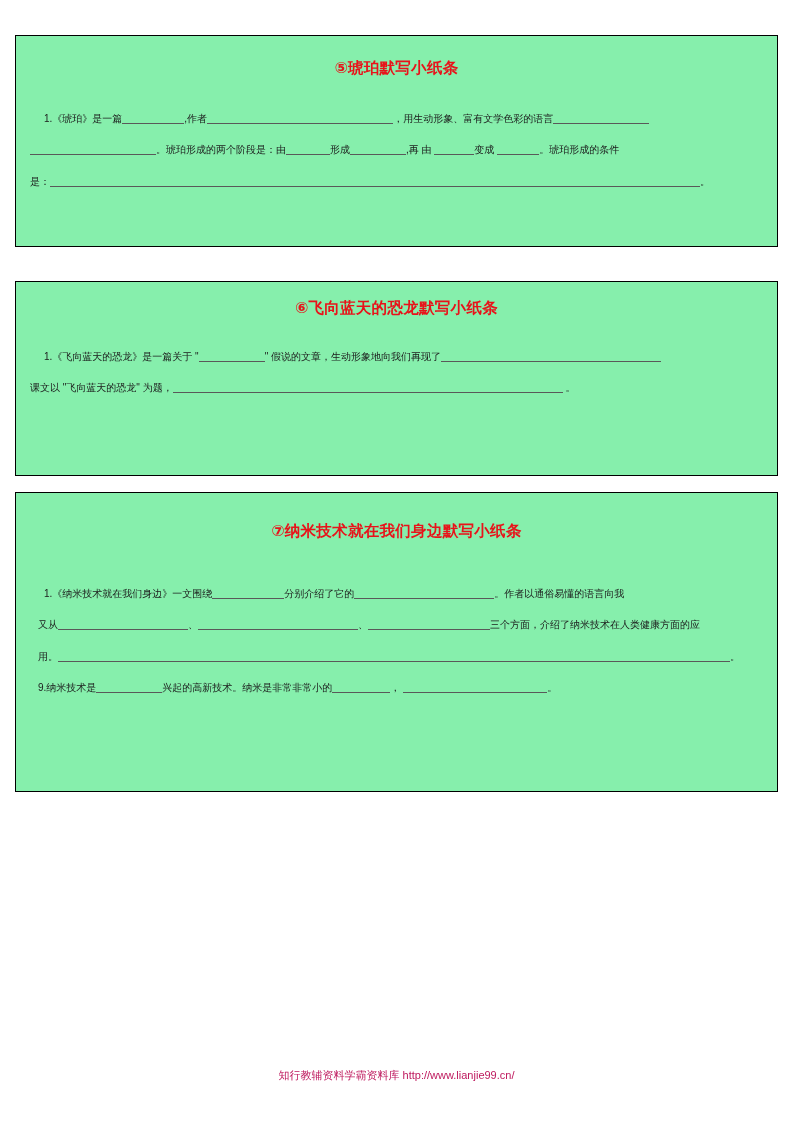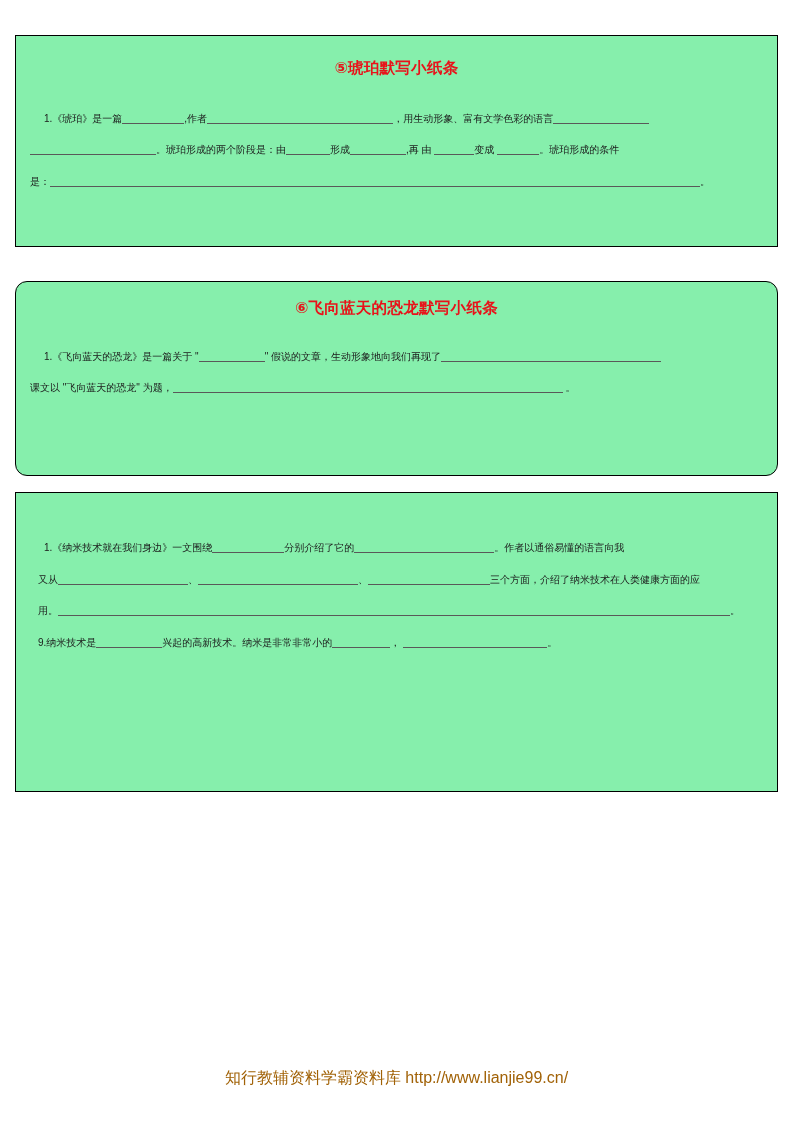--- a/index.html
+++ b/index.html
@@ -26,21 +26,21 @@
   
   .section {
     position: absolute;
     left: 15px;
     width: 763px;
     box-sizing: border-box;
     border: 1.5px solid #000000;
     background: #86efac;
   }
   #section-1 { top: 35px;  height: 212px; }
-  #section-2 { top: 281px; height: 195px; border-radius: 12px; }
+  #section-2 { top: 281px; height: 195px; }
   #section-3 { top: 492px; height: 300px; }
 
   .section-title {
     text-align: center;
     color: #e8131a;
     font-weight: bold;
     font-size: 15.5px;
     letter-spacing: 0.3px;
     line-height: 1;
     white-space: nowrap;
@@ -81,22 +81,22 @@
   }
   .txt { white-space: pre; }
 
   
   .footer {
     position: absolute;
     left: 0;
     top: 1068px;
     width: 793px;
     text-align: center;
-    font-size: 16px;
-    color: #a16207;
+    font-size: 11px;
+    color: #be185d;
     white-space: nowrap;
   }
 </style>
 </head>
 <body>
 
 <div class="page">
 
   <div class="section" id="section-1">
     <div class="section-title">⑤琥珀默写小纸条</div>
@@ -109,20 +109,21 @@
 
   <div class="section" id="section-2">
     <div class="section-title">⑥飞向蓝天的恐龙默写小纸条</div>
     <div class="body-block">
       <div class="q-line indent"><span class="txt">1.《飞向蓝天的恐龙》是一篇关于 "</span><span class="blank" style="width: 66px;"></span><span class="txt">" 假说的文章，生动形象地向我们再现了</span><span class="blank" style="width: 220px;"></span></div>
       <div class="q-line"><span class="txt">课文以 "飞向蓝天的恐龙" 为题，</span><span class="blank" style="width: 390px;"></span><span class="txt"> 。</span></div>
     </div>
   </div>
 
   <div class="section" id="section-3">
+    <div class="section-title">⑦纳米技术就在我们身边默写小纸条</div>
     <div class="body-block">
       <div class="q-line indent"><span class="txt">1.《纳米技术就在我们身边》一文围绕</span><span class="blank" style="width: 72px;"></span><span class="txt">分别介绍了它的</span><span class="blank" style="width: 140px;"></span><span class="txt">。作者以通俗易懂的语言向我</span></div>
       <div class="q-line indent-sm"><span class="txt">又从</span><span class="blank" style="width: 130px;"></span><span class="txt">、</span><span class="blank" style="width: 160px;"></span><span class="txt">、</span><span class="blank" style="width: 122px;"></span><span class="txt">三个方面，介绍了纳米技术在人类健康方面的应</span></div>
       <div class="q-line indent-sm"><span class="txt">用。</span><span class="blank blank-thick" style="width: 672px;"></span><span class="txt">。</span></div>
       <div class="q-line indent-sm"><span class="txt">9.纳米技术是</span><span class="blank" style="width: 66px;"></span><span class="txt">兴起的高新技术。纳米是非常非常小的</span><span class="blank" style="width: 58px;"></span><span class="txt">， </span><span class="blank" style="width: 144px;"></span><span class="txt">。</span></div>
     </div>
   </div>
 
   <div class="footer">知行教辅资料学霸资料库 http://www.lianjie99.cn/</div>
 

